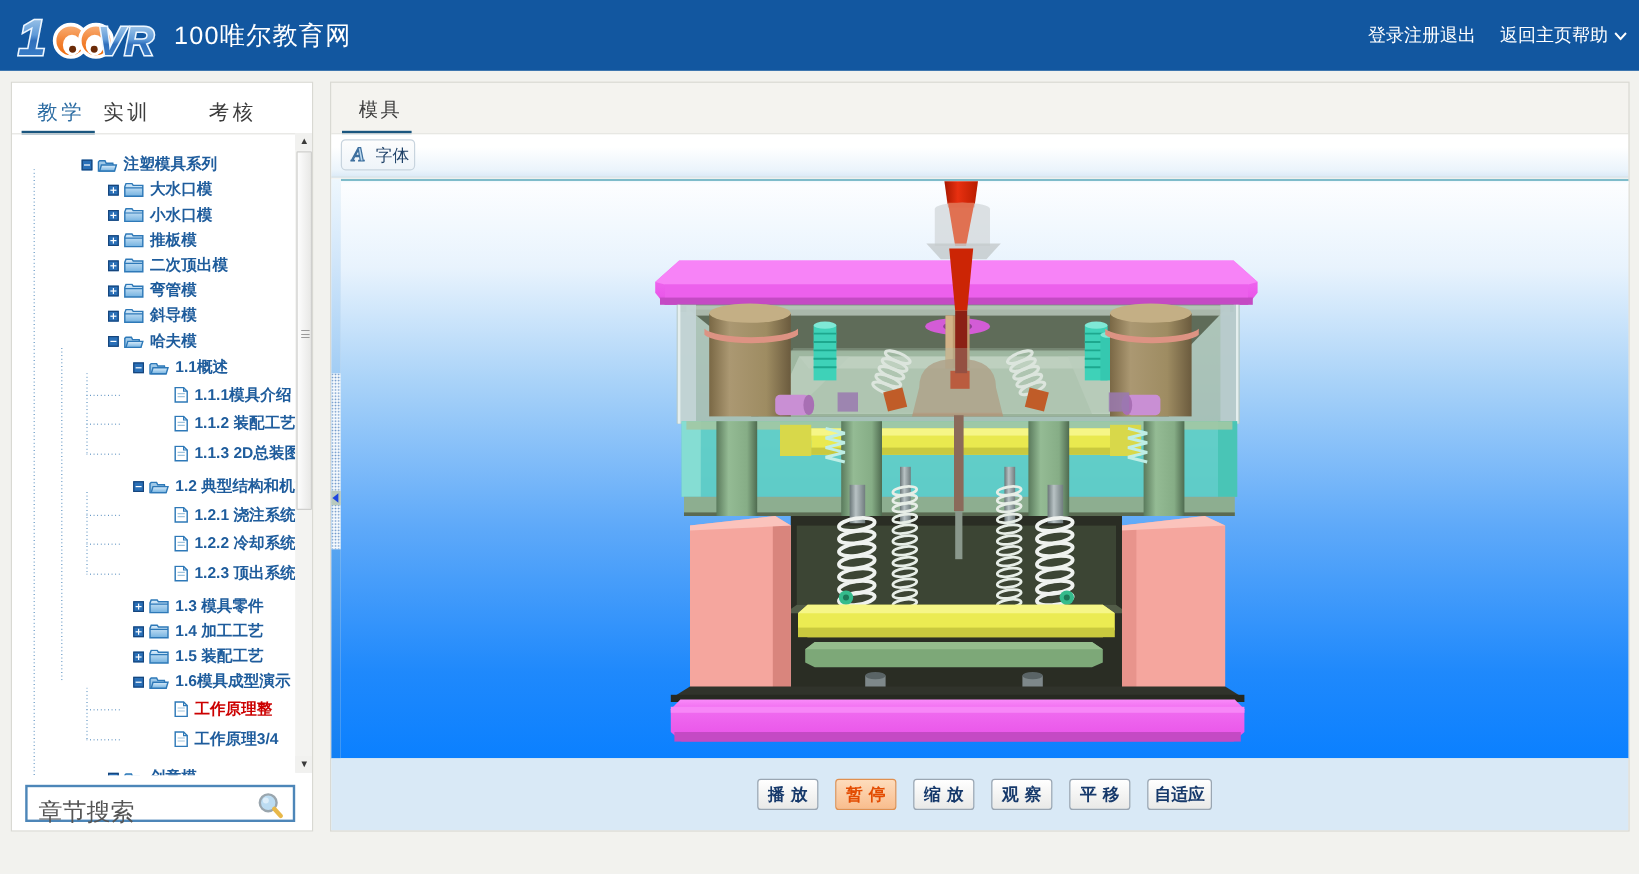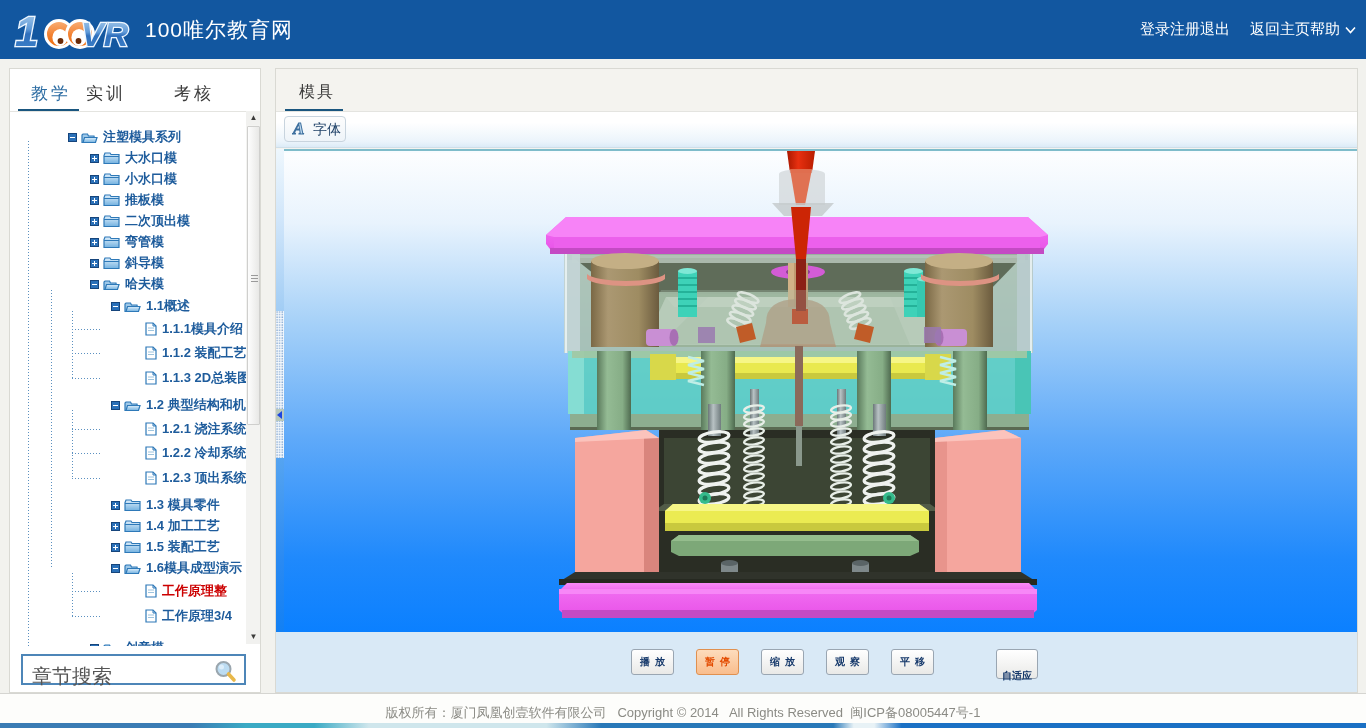--- a/index.html
+++ b/index.html
@@ -53,23 +53,23 @@
 #toolbar { position:absolute; left:0; top:43px; width:1081px; height:36px; background:linear-gradient(#ffffff 30%,#ebf4fb 85%,#dcebf7); border-bottom:1px solid #cfdfe9; }
 #fontbtn { position:absolute; left:8px; top:4px; width:62px; height:26px; background:linear-gradient(#fdfdfd,#eef4f9); border:1px solid #c8d4de; border-radius:4px; font-size:14px; color:#1c3f66; line-height:24px; }
 #fontbtn .ic { display:inline-block; margin:0 4px 0 7px; vertical-align:-3px; }
 #splitter { position:absolute; left:0px; top:80px; width:8px; height:483px;
   background:linear-gradient(#eef7fd 0%,#cfe5fa 15%,#9ecbf4 35%,#5ea9f0 60%,#2a8af2 85%,#1280f4 100%); }
 #splitter svg { position:absolute; left:0; top:162px; }
 #collapse { position:absolute; left:0; top:260px; width:8px; height:12px; background:#b9c9bd; }
 #collapse:before { content:""; position:absolute; left:1px; top:2px; border-top:4px solid transparent; border-bottom:4px solid transparent; border-right:5px solid #1e46e0; }
 #viewer { position:absolute; left:8px; top:80px; width:1074px; height:483px; }
 #bstrip { position:absolute; left:0; top:563px; width:1081px; height:60px; background:#d9e9f6; }
-.vbtn { position:absolute; top:17px; height:26px; background:linear-gradient(#ffffff,#e9e9e7); border:1px solid #9aa6b2; border-radius:3px; font-size:10px; font-weight:bold; color:#16396b; text-align:center; line-height:24px; letter-spacing:5px; padding:0 3px 0 8px; }
+.vbtn { position:absolute; top:17px; height:26px; background:linear-gradient(#ffffff,#e9e9e7); border:1px solid #9aa6b2; border-radius:3px; font-size:14px; font-weight:bold; color:#16396b; text-align:center; line-height:24px; letter-spacing:5px; padding:0 3px 0 8px; }
 .vbtn.pause { background:linear-gradient(#fddcbc,#f9bd8d); border-color:#e09050; color:#e34b00; }
-.vbtn.fit { letter-spacing:0; padding:14px 5px;margin-left:40px; }
+.vbtn.fit { letter-spacing:0; padding:0 5px; }
 
 
 #foot { position:absolute; left:0; top:693px; width:1366px; height:35px; background:#fdfdfb; border-top:1px solid #d5d5d1; }
 #foot .txt { position:absolute; left:0; top:10px; width:1366px; text-align:center; color:#8b8b85; font-size:13px; }
 #footline { position:absolute; left:0; top:29px; width:1366px; height:6px; background:linear-gradient(90deg,#3a7cb4 0%,#3a7cb4 14%,#3aaac4 18%,#3aaac4 23%,#cfe6ec 27%,#cfe6ec 40%,#2878b8 44%,#2878b8 61%,#e8f2f6 62.5%,#e8f2f6 64%,#1a70c4 66%,#1a70c4 100%); }
 </style>
 </head>
 <body>
 <div id="page">
 
@@ -537,18 +537,14 @@
     <div id="bstrip">
       <div class="vbtn" style="left:355px">播放</div>
       <div class="vbtn pause" style="left:420px">暂停</div>
       <div class="vbtn" style="left:485px">缩放</div>
       <div class="vbtn" style="left:550px">观察</div>
       <div class="vbtn" style="left:615px">平移</div>
       <div class="vbtn fit" style="left:680px">自适应</div>
     </div>
   </div>
 
-  <div id="foot">
-    <div class="txt">版权所有：厦门凤凰创壹软件有限公司&nbsp;&nbsp; Copyright © 2014&nbsp;&nbsp; All Rights Reserved&nbsp; 闽ICP备08005447号-1</div>
-    <div id="footline"></div>
-  </div>
 
 </div>
 
 </body></html>

